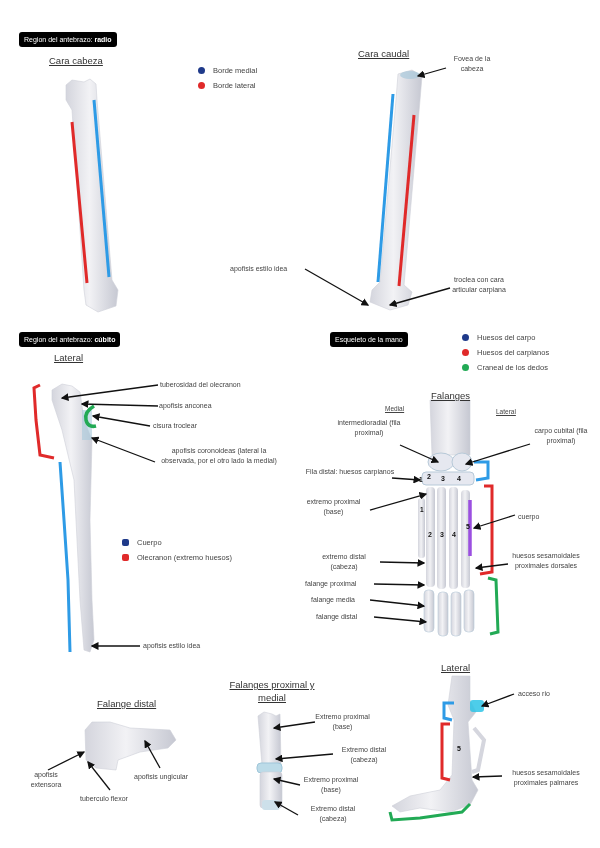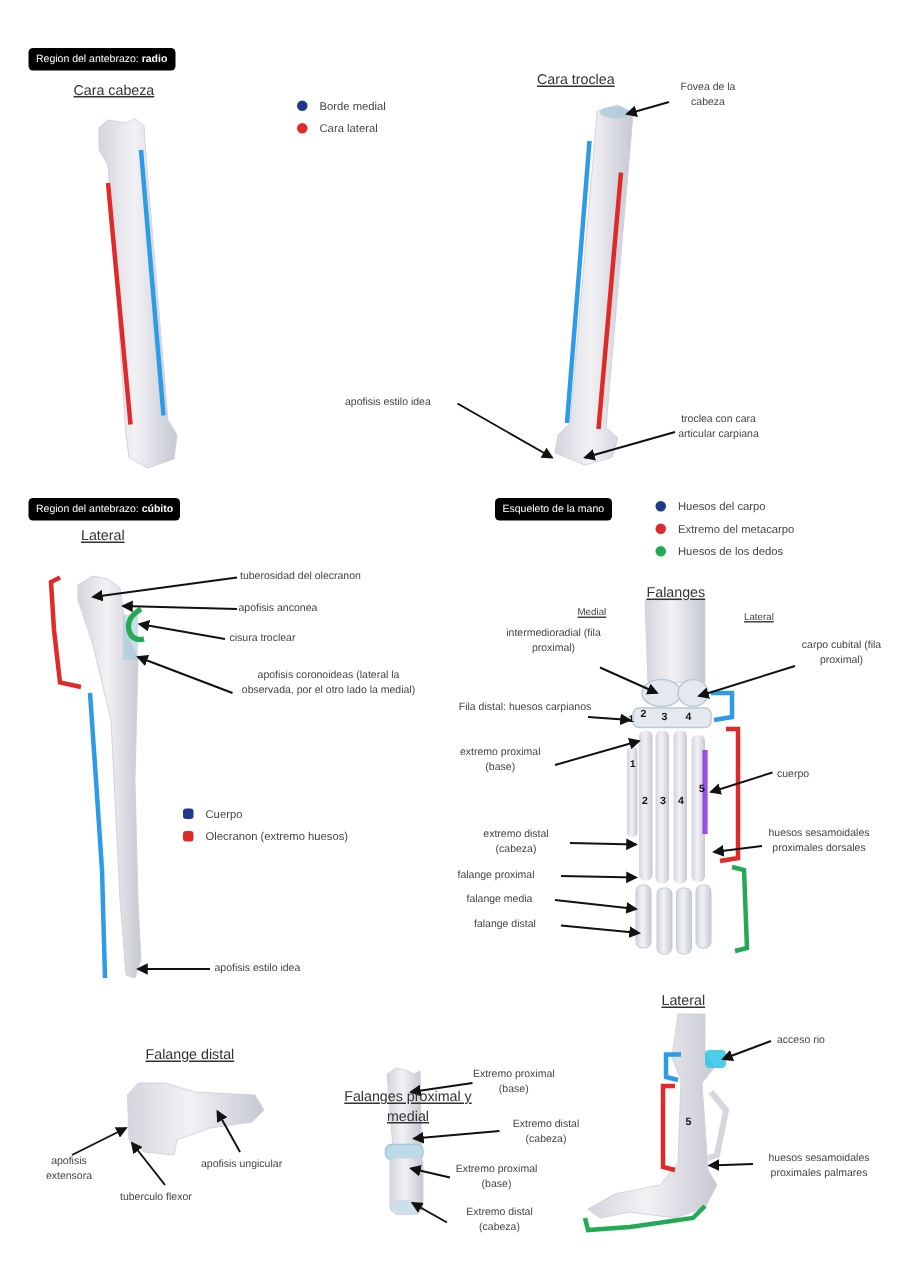--- a/index.html
+++ b/index.html
@@ -117,29 +117,29 @@
   </g>
   <path d="M454,703 L444,703 L444,718 L452,720" fill="none" stroke="#2e9be6" stroke-width="3"></path>
   <path d="M450,724 L442,724 L442,778 L450,780" fill="none" stroke="#e02a2a" stroke-width="3"></path>
   <path d="M390,812 L392,820 L420,818 L462,812 L470,804" fill="none" stroke="#22aa55" stroke-width="3"></path>
   <line x1="514" y1="694" x2="482" y2="706" stroke="#111" stroke-width="1.3" marker-end="url(#ah)"></line>
   <line x1="502" y1="776" x2="473" y2="777" stroke="#111" stroke-width="1.3" marker-end="url(#ah)"></line>
 </svg>
 
 <div class="badge" style="left:19px; top:32px;"><span>Region del antebrazo: </span><b>radio</b></div>
 <div class="title" style="left:49px; top:55px;">Cara cabeza</div>
-<div class="title" style="left:358px; top:48px;">Cara troclea</div>
+<div class="title" style="left:358px; top:48px;">Cara caudal</div>
 <div class="legend" style="left:198px; top:63px;">
   <div class="row">
       <span class="dot" style="background:#1f3a8a"></span>
       <span>Borde medial</span>
     </div>
   <div class="row">
       <span class="dot" style="background:#e02a2a"></span>
-      <span>Cara lateral</span>
+      <span>Borde lateral</span>
     </div>
 </div>
 <div class="lbl c" style="left:446px; top:54px; width:52px; white-space:normal;">Fovea de la cabeza</div>
 <div class="lbl" style="left:230px; top:264px;">apofisis estilo idea</div>
 <div class="lbl c" style="left:448px; top:275px; width:62px; white-space:normal;">troclea con cara articular carpiana</div>
 
 <div class="badge" style="left:19px; top:332px;"><span>Region del antebrazo: </span><b>cúbito</b></div>
 <div class="title" style="left:54px; top:352px;">Lateral</div>
 <div class="lbl" style="left:160px; top:380px;">tuberosidad del olecranon</div>
 <div class="lbl" style="left:159px; top:401px;">apofisis anconea</div>
@@ -151,32 +151,32 @@
       <span>Cuerpo</span>
     </div>
   <div class="row">
       <span class="dot" style="background:#e02a2a; border-radius:2px"></span>
       <span>Olecranon (extremo huesos)</span>
     </div>
 </div>
 <div class="lbl" style="left:143px; top:641px;">apofisis estilo idea</div>
 
 <div class="badge" style="left:330px; top:332px;">Esqueleto de la mano</div>
-<div class="legend" style="left:437px; top:330px;">
+<div class="legend" style="left:462px; top:330px;">
   <div class="row">
       <span class="dot" style="background:#1f3a8a"></span>
       <span>Huesos del carpo</span>
     </div>
   <div class="row">
       <span class="dot" style="background:#e02a2a"></span>
-      <span>Extremo del metacarpo</span>
+      <span>Huesos del carpianos</span>
     </div>
   <div class="row">
       <span class="dot" style="background:#22aa55"></span>
-      <span>Huesos de los dedos</span>
+      <span>Craneal de los dedos</span>
     </div>
 </div>
 <div class="title" style="left:431px; top:390px;">Falanges</div>
 <div class="subtitle" style="left:385px; top:405px;">Medial</div>
 <div class="subtitle" style="left:496px; top:408px;">Lateral</div>
 <div class="lbl c" style="left:330px; top:418px; width:78px; white-space:normal;">intermedioradial (fila proximal)</div>
 <div class="lbl c" style="left:530px; top:426px; width:62px; white-space:normal;">carpo cubital (fila proximal)</div>
 <div class="lbl c" style="left:305px; top:467px; width:90px; white-space:normal;">Fila distal: huesos carpianos</div>
 <div class="lbl c" style="left:296px; top:497px; width:75px; white-space:normal;">extremo proximal (base)</div>
 <div class="lbl" style="left:518px; top:512px;">cuerpo</div>
@@ -199,17 +199,17 @@
 <div class="title" style="left:441px; top:662px;">Lateral</div>
 <div class="lbl" style="left:518px; top:689px;">acceso rio</div>
 <div class="lbl c" style="left:500px; top:768px; width:92px; white-space:normal;">huesos sesamoidales proximales palmares</div>
 <div class="lbl" style="left:457px; top:744px; font-weight:bold; font-size:7px; color:#111;">5</div>
 
 <div class="title" style="left:97px; top:698px;">Falange distal</div>
 <div class="lbl c" style="left:22px; top:770px; width:48px; white-space:normal;">apofisis extensora</div>
 <div class="lbl" style="left:80px; top:794px;">tuberculo flexor</div>
 <div class="lbl" style="left:134px; top:772px;">apofisis ungicular</div>
 
-<div class="title c" style="left:222px; top:678px; width:100px; white-space:normal; text-align:center; line-height:13px;margin-top:47px;">Falanges proximal y medial</div>
+<div class="title c" style="left:222px; top:678px; width:100px; white-space:normal; text-align:center; line-height:13px;">Falanges proximal y medial</div>
 <div class="lbl c" style="left:310px; top:712px; width:65px; white-space:normal;">Extremo proximal (base)</div>
 <div class="lbl c" style="left:332px; top:745px; width:64px; white-space:normal;">Extremo distal (cabeza)</div>
 <div class="lbl c" style="left:300px; top:775px; width:62px; white-space:normal;">Extremo proximal (base)</div>
 <div class="lbl c" style="left:298px; top:804px; width:70px; white-space:normal;">Extremo distal (cabeza)</div>
 
 </body></html>

